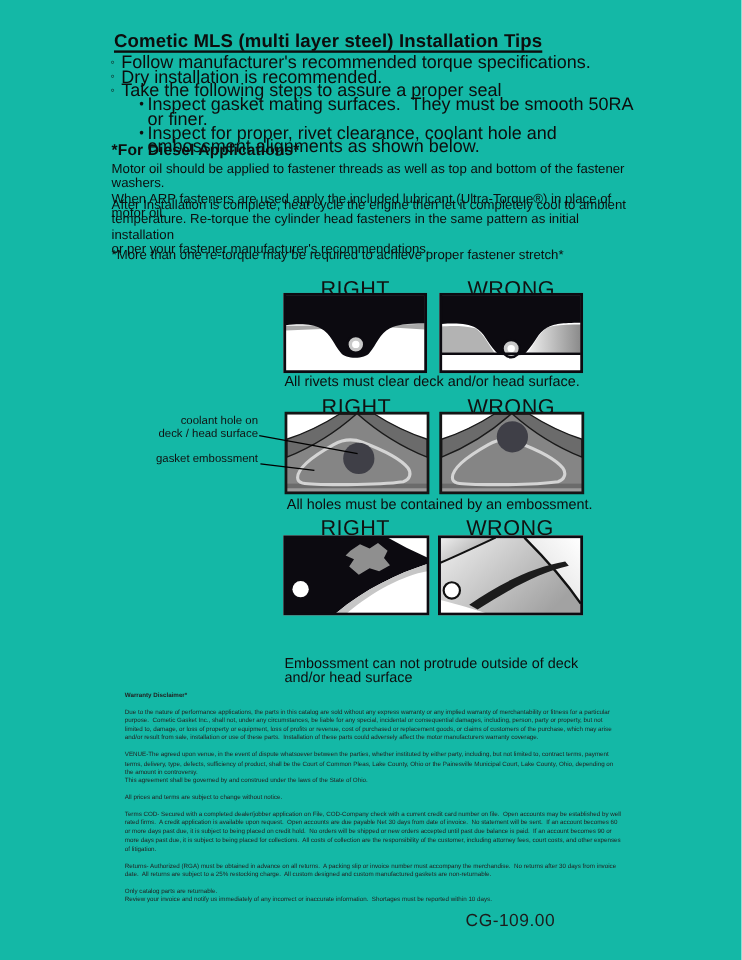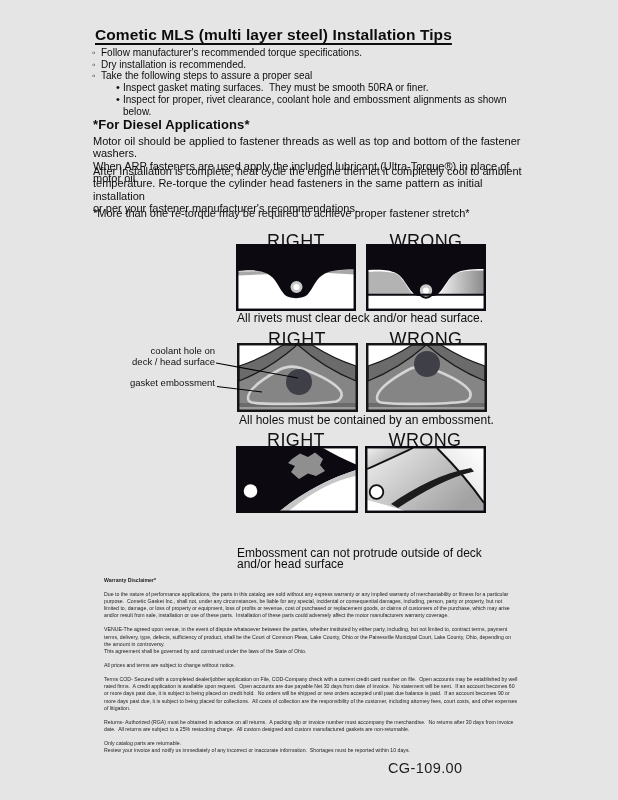--- a/index.html
+++ b/index.html
@@ -1,29 +1,29 @@
 <!DOCTYPE html>
 <html><head>
 <meta charset="utf-8">
 <style>
   html,body { margin:0; padding:0; background:#ffffff; }
   .page {
-    position:relative; width:618px; height:800px; background:#e5e5e5;
+    position:relative; width:618px; height:800px; background:#14b8a6;
     font-family:"Liberation Sans", sans-serif; color:#0d0d0d; overflow:hidden;
   }
   .abs { position:absolute; }
   .pre { white-space:pre-wrap; }
 
   .title {
     left:95px; top:26px; font-size:15.5px; font-weight:bold;
     text-decoration:underline; text-underline-offset:3px; text-decoration-thickness:1.5px;
     letter-spacing:0.1px;
   }
 
-  .bullets { left:92px; top:47px; width:436px; font-size:10px; line-height:11.7px; }
+  .bullets { left:92px; top:47px; width:436px; font-size:15px; line-height:11.7px; }
   .b  { position:relative; padding-left:9px; }
   .b::before  { content:"\25E6"; position:absolute; left:0; top:0; font-size:10px; }
   .sb { position:relative; padding-left:31px; }
   .sb::before { content:"\2022"; position:absolute; left:24px; top:0; font-size:11px; }
 
   .h2 { left:93px; top:117px; font-size:13px; font-weight:bold; letter-spacing:0.1px; }
   .body-par { left:93px; width:434px; font-size:11px; line-height:12.4px; }
   .p1 { top:135px; }
   .p2 { top:165px; }
   .p3 { top:207px; }

